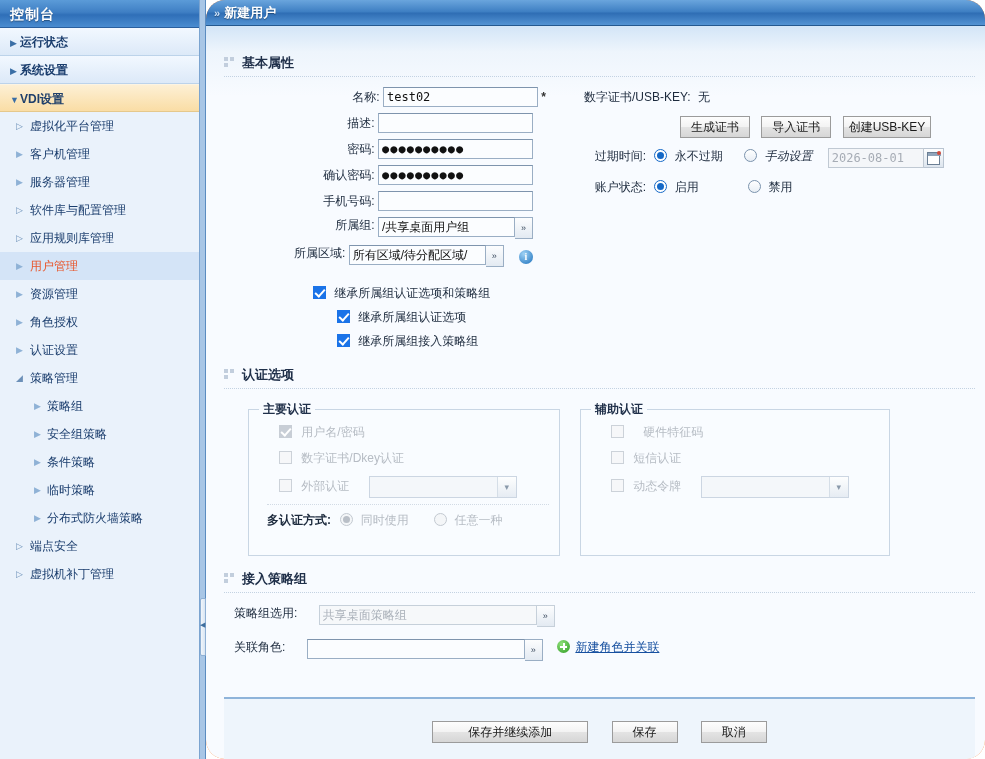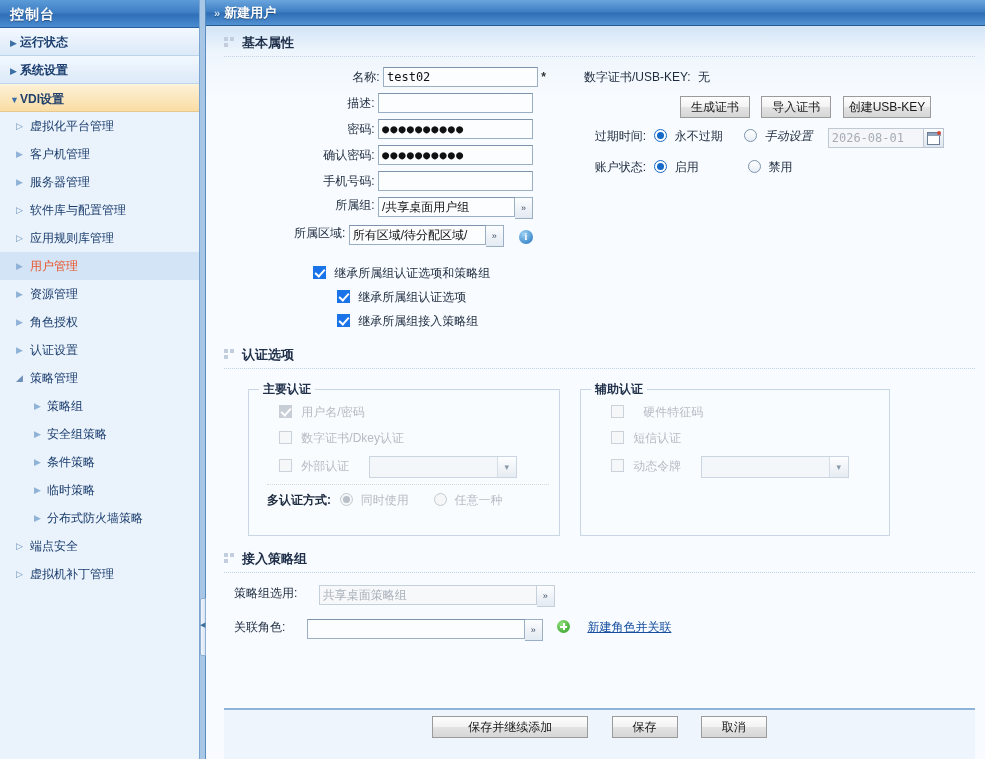--- a/index.html
+++ b/index.html
@@ -93,20 +93,21 @@
     font-size:7px; color:#3f6f9f;
   }
 
   
   #main {
     width: 779px; height: 759px;
     position: relative;
     background: #f97316;
     overflow: hidden;
     margin-left: 6px;
+    border-radius: 19px;
   }
   .page-header {
     height: 26px;
     background: linear-gradient(to bottom, #6aa5dd 0%, #3d7ec2 48%, #2e6db4 52%, #5393d3 100%);
     color: #fff;
     font-weight: bold;
     font-size: 13px;
     line-height: 26px;
     padding-left: 8px;
     border-bottom: 1px solid #24588f;
@@ -255,25 +256,25 @@
   .calicon .pg {
     position:absolute; left:3px; top:3px; width:13px; height:13px;
     background:#fff; border:1px solid #6c7f94;
   }
   .calicon .pg:after{
     content:""; position:absolute;left:0;top:0;width:13px;height:3px;background:#8fa4ba;
   }
   .calicon .dot{ position:absolute;right:2px;top:2px;width:4px;height:4px;border-radius:50%;background:#d04b3c;}
 
   .footbar {
-    position:absolute; left:18px; right:10px; bottom:0; height:51px;
+    position:absolute; left:18px; right:10px; bottom:0; height:62px;
     border-top: 2px solid #8fb4da;
     background: #eef5fc;
     text-align: center;
-    padding-top: 6px;
+    padding-top: 22px;
   }
   .footbar .btn { margin: 0 10px; min-width: 66px; }
   .footbar .btn.wide { min-width: 156px; }
 
   .fld-row { margin-bottom: 6px; }
 </style>
 </head>
 <body>
 
 <div id="app">
@@ -314,21 +315,21 @@
     <div class="grip"></div>
   </div>
 
   <div id="main">
     <div class="page-header">
       <span class="chev">»</span><span>新建用户</span>
     </div>
 
     <div class="content">
 
-      <div style="padding-top:8px;">
+      <div style="padding-top:28px;">
         <div class="section-title">
           <span class="sq">
               <i></i>
               <i></i>
               <i></i>
             </span>
           <span>基本属性</span>
         </div>
         <div class="hr-dot"></div>
       </div>
@@ -483,21 +484,21 @@
       </div>
       <div style="padding:12px 0 0 28px;">
         <span class="lbl">策略组选用:</span>
         <input class="txt cn" style="width: 218px; margin-left: 18px; color: rgb(169, 176, 185); background: rgb(246, 248, 250); border-color: rgb(198, 208, 218); vertical-align: top;" value="共享桌面策略组"><span class="pickbtn" style="border-color:#c6d0da;">»</span>
       </div>
 
       <div style="padding:12px 0 0 28px;">
         <span class="lbl">关联角色:</span>
         <input class="txt cn" style="width: 218px; margin-left: 18px; vertical-align: top;" value=""><span class="pickbtn">»</span>
         <span class="plus" style="margin-left:11px;"></span>
-        <span class="link" style="margin-left:14px;">新建角色并关联</span>
+        <span class="link" style="margin-left:2px;">新建角色并关联</span>
       </div>
 
       <div class="footbar">
         <button class="btn wide">保存并继续添加</button>
         <button class="btn">保存</button>
         <button class="btn">取消</button>
       </div>
 
     </div>
   </div>

